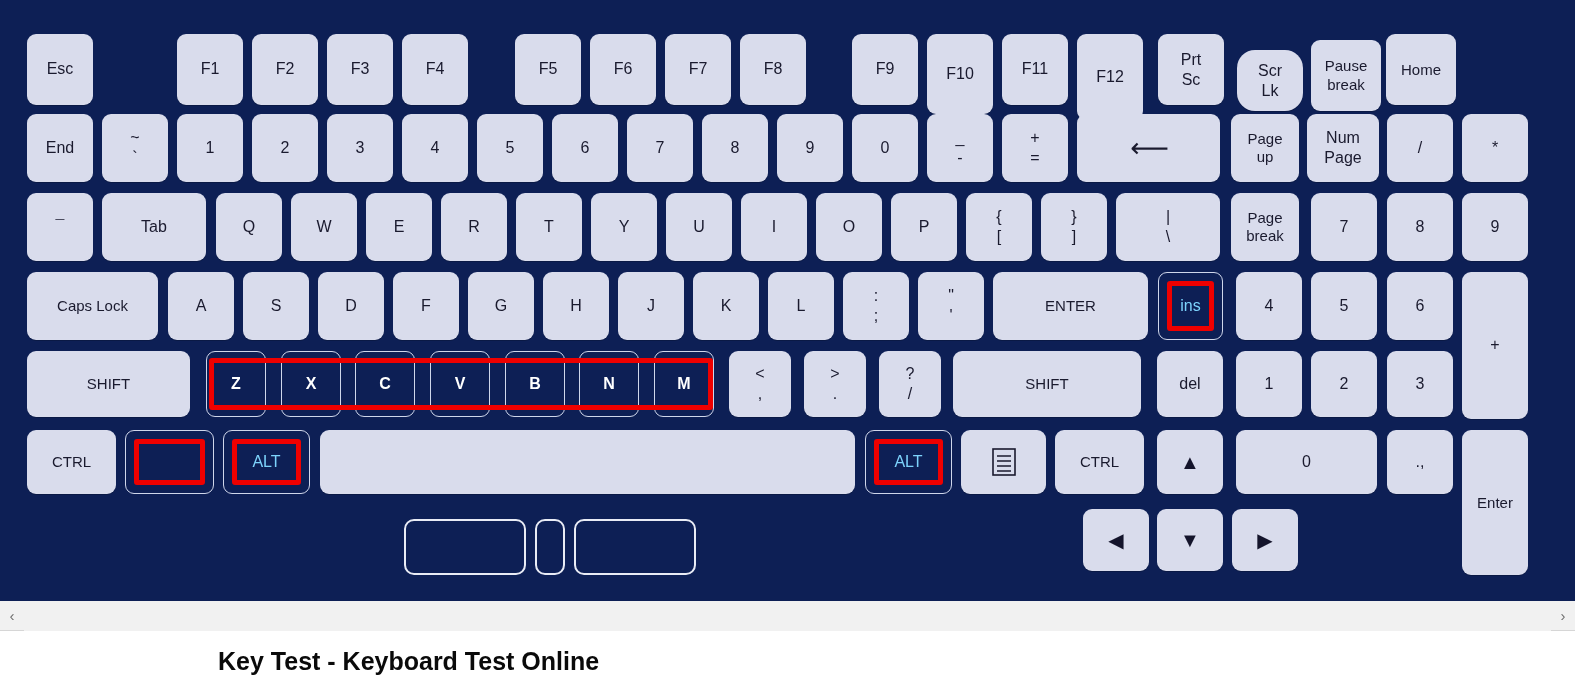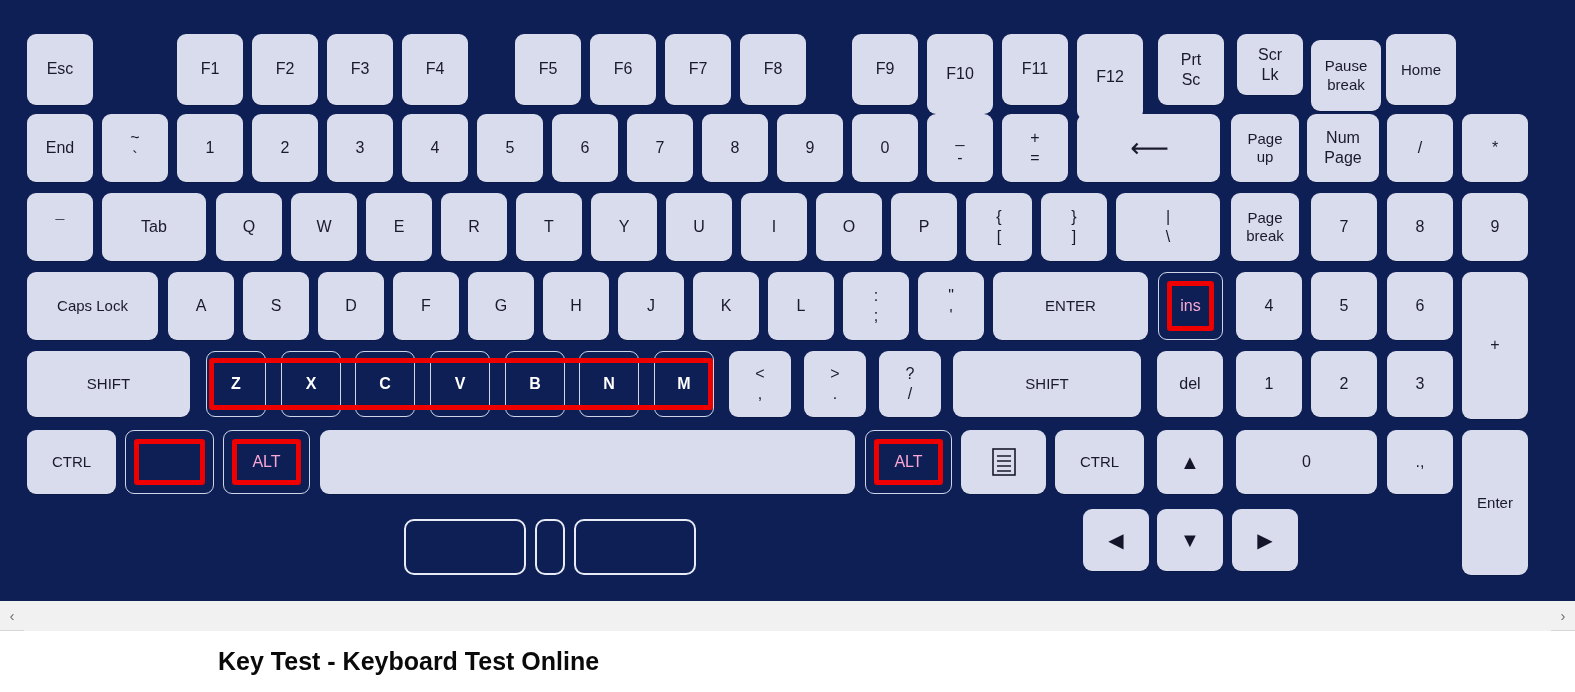--- a/index.html
+++ b/index.html
@@ -31,21 +31,21 @@
     user-select: none;
     box-shadow: 0 1px 0 rgba(0,0,0,0.18);
   }
   .key .sub { display: block; }
   .key.two-line { line-height: 1.22; align-items: center; }
   .key.wide-label { font-size: 15px; }
 
   
   .key.pressed {
     background: #0d1f55;
-    color: #f9a8d4;
+    color: #7dd3fc;
     border: 1px solid #cfd6ea;
     box-shadow: none;
   }
   .key.pressed .redbox {
     position: absolute;
     left: 8px; right: 8px; top: 8px; bottom: 8px;
     border: 5px solid #ee0000;
     border-radius: 3px;
     pointer-events: none;
   }
@@ -153,21 +153,21 @@
       <div class="key" style="left: 1002px; top: 34px; width: 66px; height: 71px;">
         <span class="klabel">F11</span>
       </div>
       <div class="key" style="left: 1077px; top: 34px; width: 66px; height: 86px;">
         <span class="klabel">F12</span>
       </div>
       <div class="key two-line" style="left: 1158px; top: 34px; width: 66px; height: 71px;">
         <span class="klabel">Prt</span>
         <span class="sub klabel">Sc</span>
       </div>
-      <div class="key two-line" style="left: 1237px; top: 34px; width: 66px; height: 61px;">
+      <div class="key two-line" style="left: 1237px; top: 50px; width: 66px; height: 61px; border-radius: 18px;">
         <span class="klabel">Scr</span>
         <span class="sub klabel">Lk</span>
       </div>
       <div class="key two-line wide-label" style="left: 1311px; top: 40px; width: 70px; height: 71px;">
         <span class="klabel">Pause</span>
         <span class="sub klabel">break</span>
       </div>
       <div class="key wide-label" style="left: 1386px; top: 34px; width: 70px; height: 71px;">
         <span class="klabel">Home</span>
       </div>

